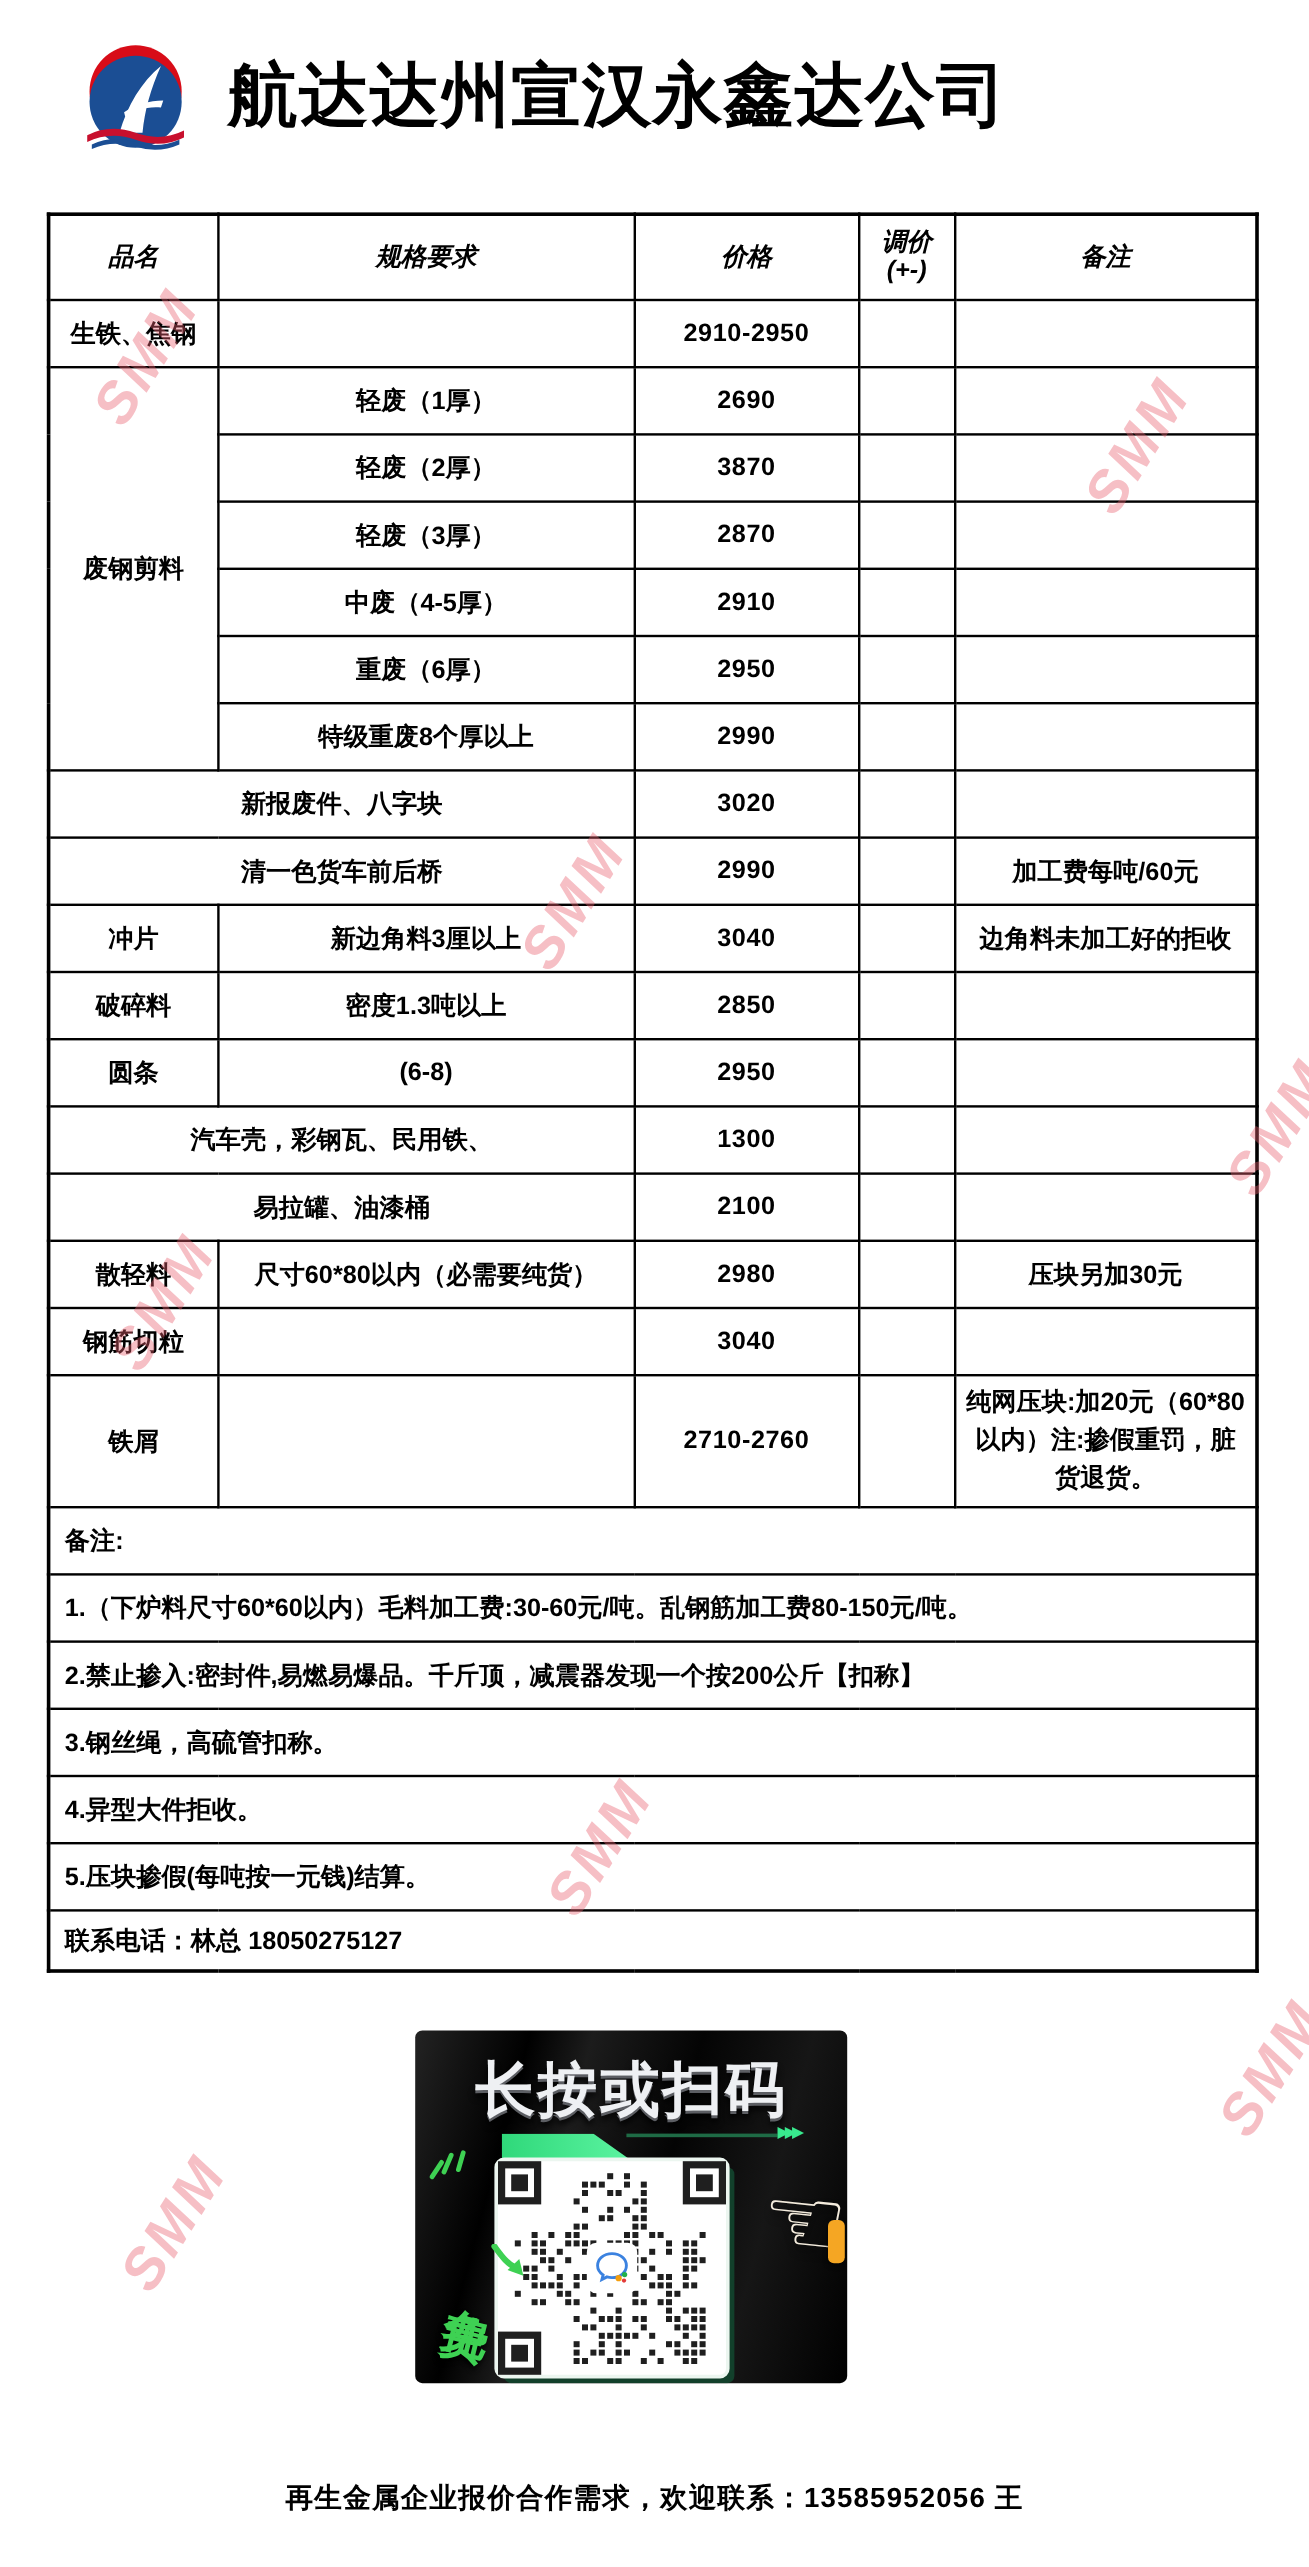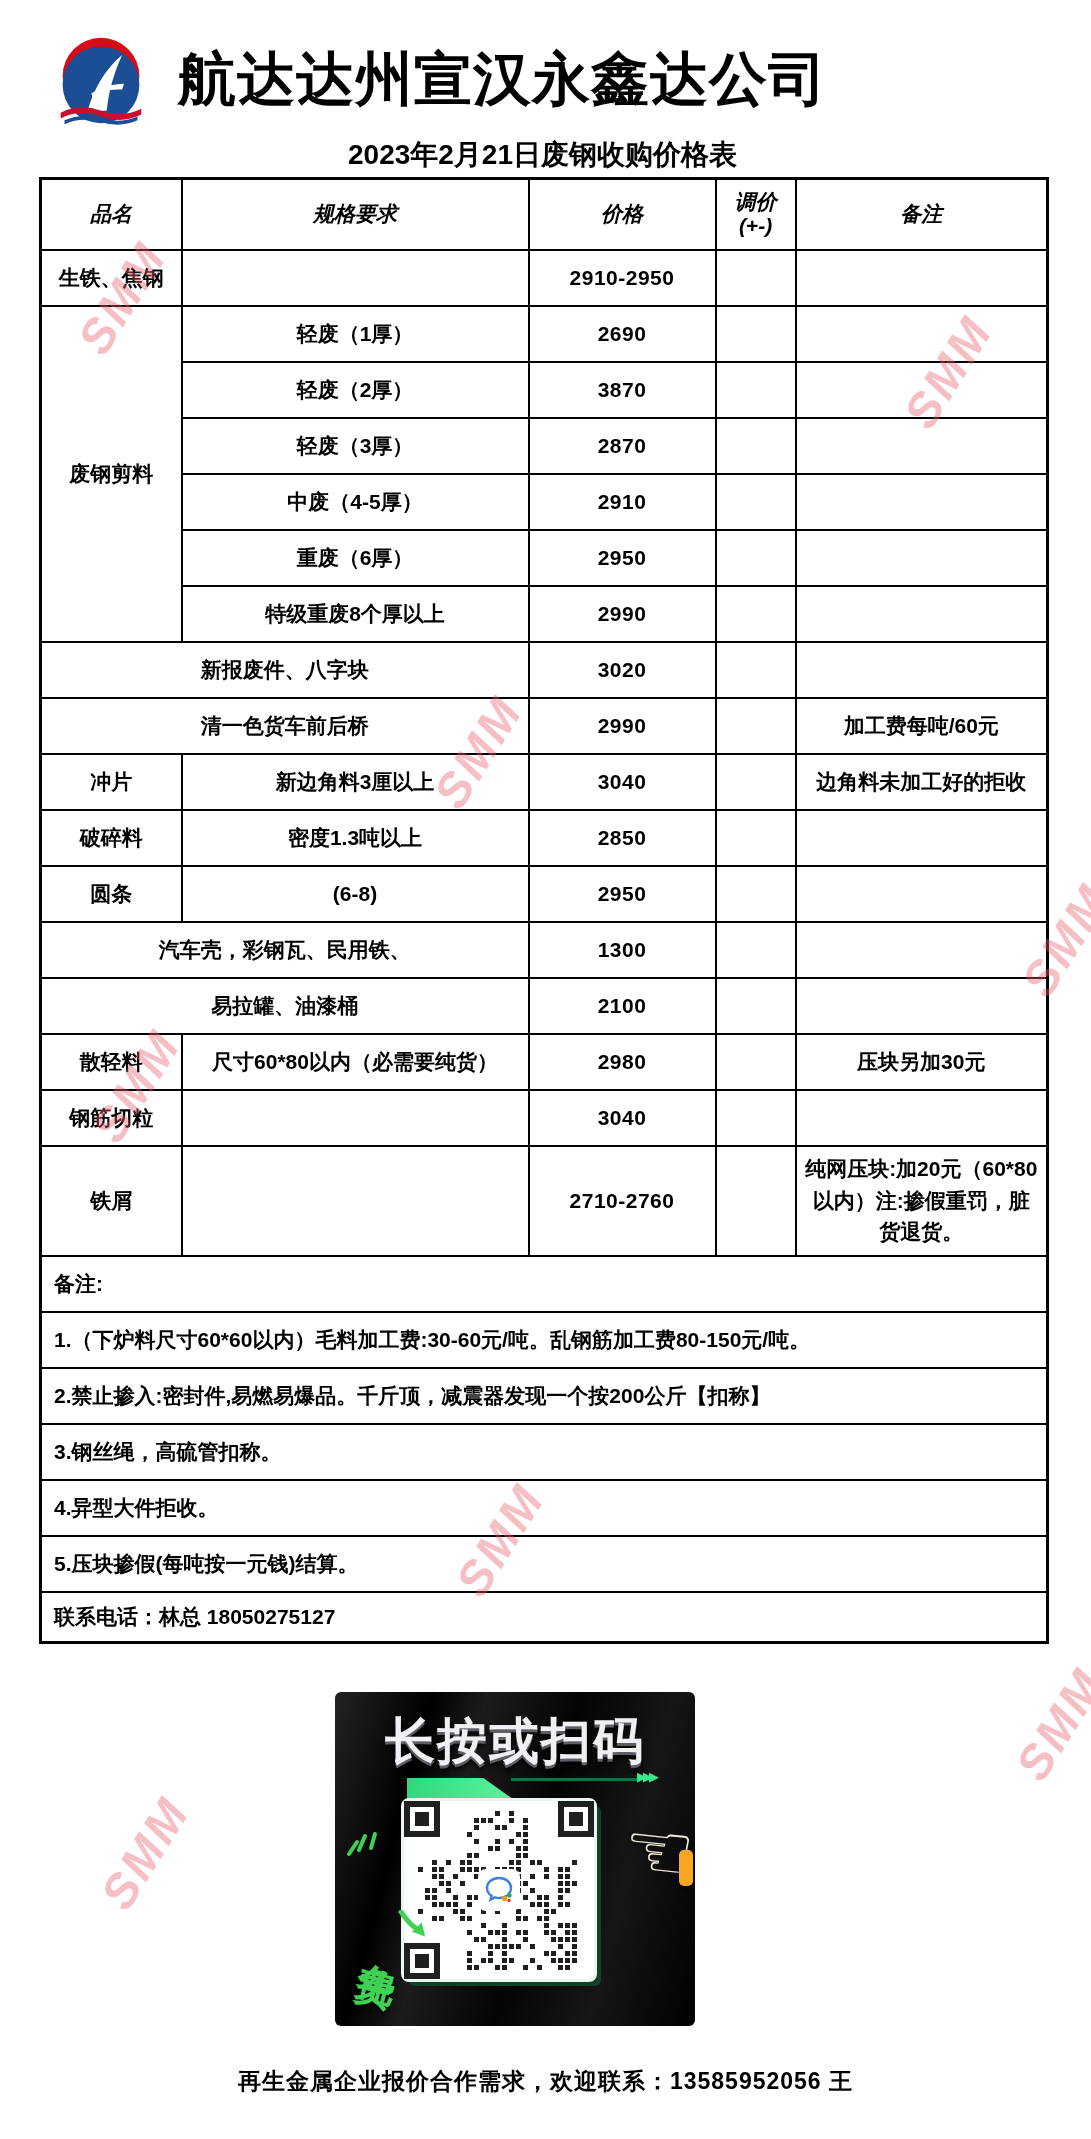--- a/index.html
+++ b/index.html
@@ -4,21 +4,21 @@
 <style>
   * { margin:0; padding:0; box-sizing:border-box; }
   body { background:#ffffff; }
   #page {
     position:relative; width:1091px; height:2139px; margin:0 auto;
     background:#ffffff; overflow:hidden;
     font-family:"Liberation Sans","DejaVu Sans",sans-serif; color:#000;
   }
 
   
-  .company-header { position:absolute; left:52px; top:30px; height:100px; display:flex; align-items:center;justify-content:space-between; }
+  .company-header { position:absolute; left:64px; top:30px; height:100px; display:flex; align-items:center;justify-content:space-between; }
   .logo { width:98px; height:96px; flex:0 0 auto; }
   .company-name { font-size:58px; font-weight:900; letter-spacing:1px; margin-left:28px; white-space:nowrap; }
 
   .subtitle { position:absolute; left:39px; top:136px; width:1007px; text-align:center;
     font-size:28px; font-weight:800; }
 
   
   table.price-table { position:absolute; left:39px; top:177px; width:1007px;
     border-collapse:collapse; table-layout:fixed; border:3px solid #000; }
   .price-table th, .price-table td {
@@ -33,21 +33,21 @@
   .price-cell { font-size:22px; letter-spacing:0.5px; }
   .remark-small { font-size:20px; line-height:1.5; padding:0 6px;border-radius:23px; }
   .note-cell { text-align:left !important; padding-left:12px !important; font-size:21px; }
 
   
   .watermark { position:absolute; font-size:48px; font-weight:900; font-style:italic;
     color:rgba(232,96,110,0.40); letter-spacing:3px; white-space:nowrap;
     transform:translate(-50%,-50%) rotate(-58deg); pointer-events:none; }
 
   
-  .qr-card { position:absolute; left:335px; top:1692px; width:360px; height:334px;
+  .qr-card { position:absolute; left:346px; top:1692px; width:360px; height:294px;
     border-radius:6px; overflow:hidden;
     background:linear-gradient(105deg,#232323 0%,#000 22%,#1c1c1c 34%,#040404 55%,#161616 76%,#000 100%); }
   .qr-title { position:absolute; left:0; top:16px; width:100%; text-align:center;
     font-size:50px; font-weight:900; letter-spacing:2px; color:#eef0f3;
     text-shadow:0 3px 0 #5c5e63, 0 6px 5px rgba(0,0,0,0.85); }
   .qr-tab { position:absolute; left:72px; top:86px; width:106px; height:21px;
     background:linear-gradient(90deg,#2fd87a,#5bf3a0);
     clip-path:polygon(0 0,72% 0,100% 100%,0 100%); }
   .qr-line { position:absolute; left:176px; top:86px; width:126px; height:3px; background:#1e6b45; }
   .qr-arrows { position:absolute; left:302px; top:77px; color:#38ea8e; font-size:13px;
@@ -94,21 +94,20 @@
       <circle cx="50" cy="46" r="40" fill="#d80c18"></circle>
       <circle cx="50" cy="55" r="40" fill="#1b4e94"></circle>
       <path d="M36 82 C43 58 55 38 72 24 C63 44 58 62 56 82 Z" fill="#ffffff"></path>
       <path d="M40 64 C50 58 62 54 74 54 L72 60 C60 59 49 62 41 68 Z" fill="#ffffff"></path>
       <path d="M8 84 Q28 74 50 82 Q72 90 92 80 L92 86 Q72 96 50 88 Q28 80 8 90 Z" fill="#c8102e"></path>
       <path d="M12 92 Q30 84 50 90 Q70 96 88 88 L88 92 Q70 100 50 94 Q30 88 12 96 Z" fill="#1b4e94"></path>
     </svg>
     <h1 class="company-name">航达达州宣汉永鑫达公司</h1>
   </div>
 
-  <div class="subtitle">2023年2月21日废钢收购价格表</div>
 
   <table class="price-table">
     <colgroup>
         <col style="width:141px">
         <col style="width:347px">
         <col style="width:187px">
         <col style="width:80px">
         <col style="width:252px">
       </colgroup>
     <thead>

